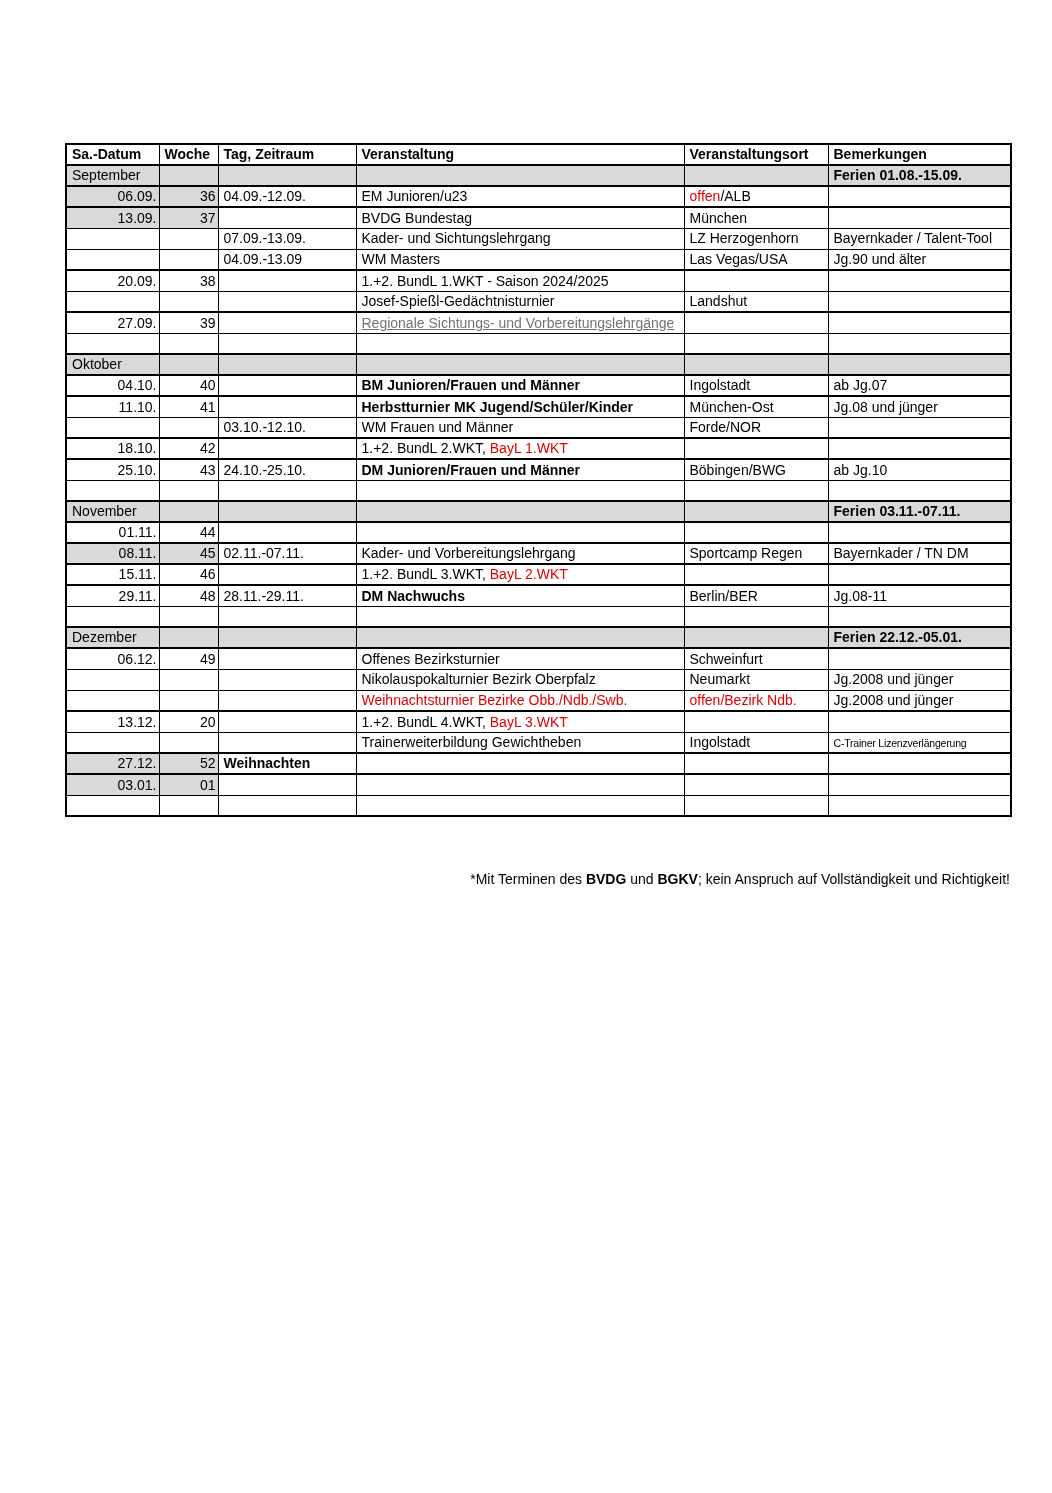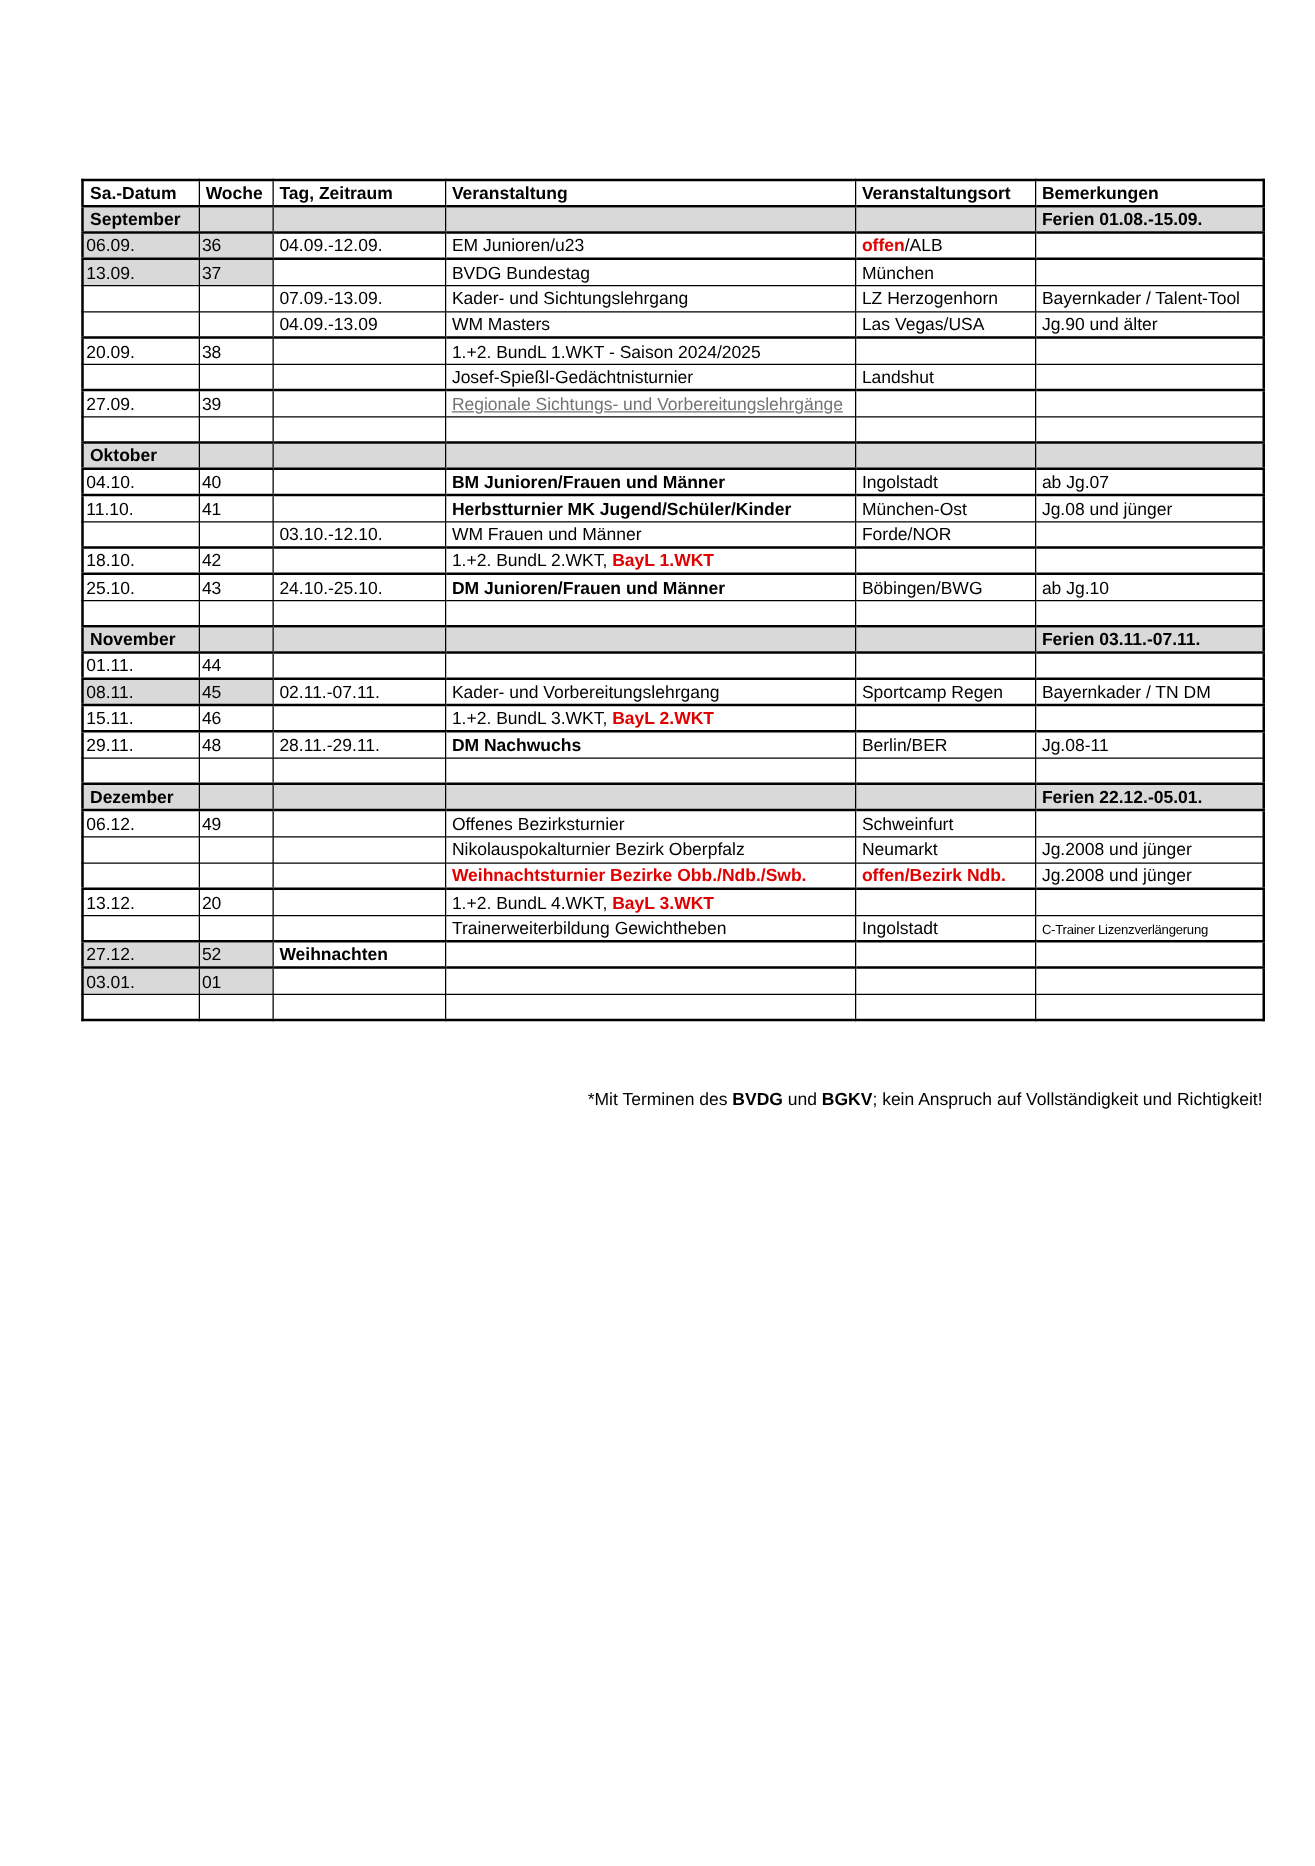--- a/index.html
+++ b/index.html
@@ -31,28 +31,28 @@
     overflow:hidden;
     white-space:nowrap;
     vertical-align:middle;
   }
   .calendar thead th {
     font-weight:bold;
     text-align:left;
     border-bottom:2px solid #000;
     padding:1px 5px;
   }
-  td.c-date, td.c-week { text-align:left; padding:0 2px; }
-  td.month-cell { font-weight:bold; }
+  td.c-date, td.c-week { text-align:right; padding:0 2px; }
+  td.month-cell { font-weight:normal; }
   .month-row td { background:#d9d9d9; }
   tr.thick-top td { border-top:2px solid #000; }
   td.shaded { background:#d9d9d9; }
   .seg-bold { font-weight:bold; }
   .seg-red { color:#737373;text-decoration:underline; }
-  .seg-red-bold { color:#e00000; font-weight:bold; }
+  .seg-red-bold { color:#e00000; font-weight:normal; }
   .seg-small { font-size:10.5px; letter-spacing:-0.2px; }
   .footnote {
     position:absolute;
     top:871px;
     left:65px;
     width:945px;
     text-align:right;
     font-size:14px;
   }
   .page-footer {

